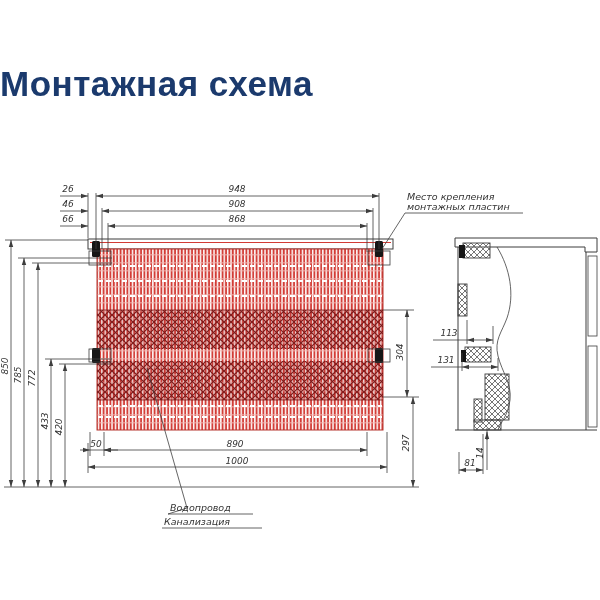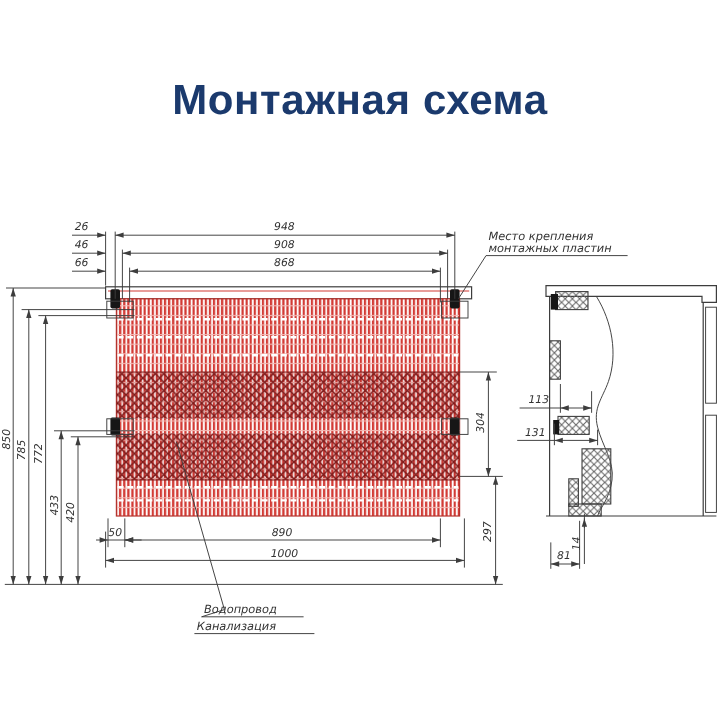--- a/index.html
+++ b/index.html
@@ -1,19 +1,19 @@
 <!DOCTYPE html>
 <html><head>
 <meta charset="utf-8">
 <style>
   html,body{margin:0;padding:0;background:#fff;width:600px;height:600px;overflow:hidden;}
   .page{position:relative;width:600px;height:600px;background:#fff;font-family:"Liberation Sans",sans-serif;}
   h1.title{
     position:absolute;top:64px;left:0;width:600px;margin:0;
-    text-align:center;font-size:35px;font-weight:bold;color:#1b3a6d;
+    font-size:35px;font-weight:bold;color:#1b3a6d;
     font-family:"Liberation Sans",sans-serif;letter-spacing:.5px;
   }
   svg{position:absolute;left:0;top:0;}
   .ln{stroke:#3d3d3d;stroke-width:1;fill:none;}
   .thin{stroke:#3d3d3d;stroke-width:.8;fill:none;}
   .lnf{stroke:#3d3d3d;stroke-width:1;fill:#ffffff;}
   .dimtxt{font:italic 9px "DejaVu Sans",sans-serif;fill:#333;}
   .lbl{font:italic 9.5px "DejaVu Sans",sans-serif;fill:#333;}
   .wdash{stroke:#ffffff;stroke-width:2;stroke-dasharray:5 3;}
 </style>

